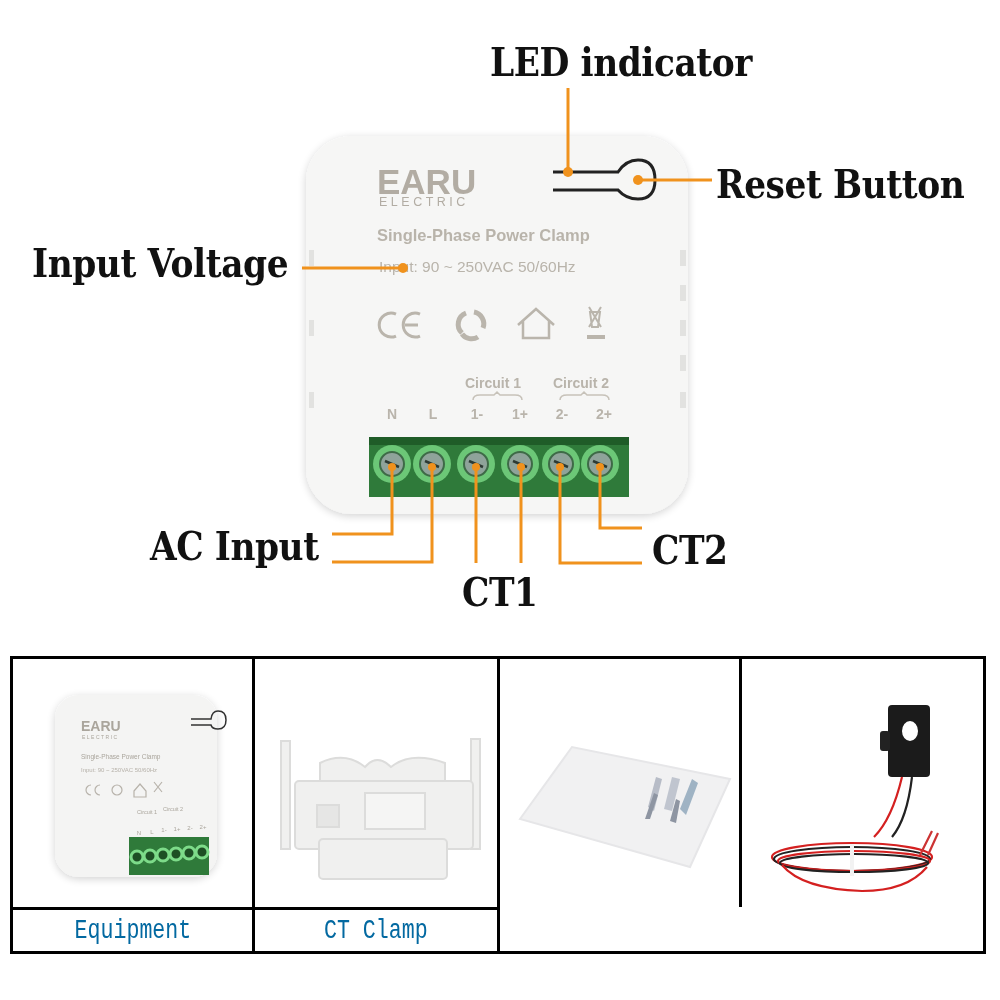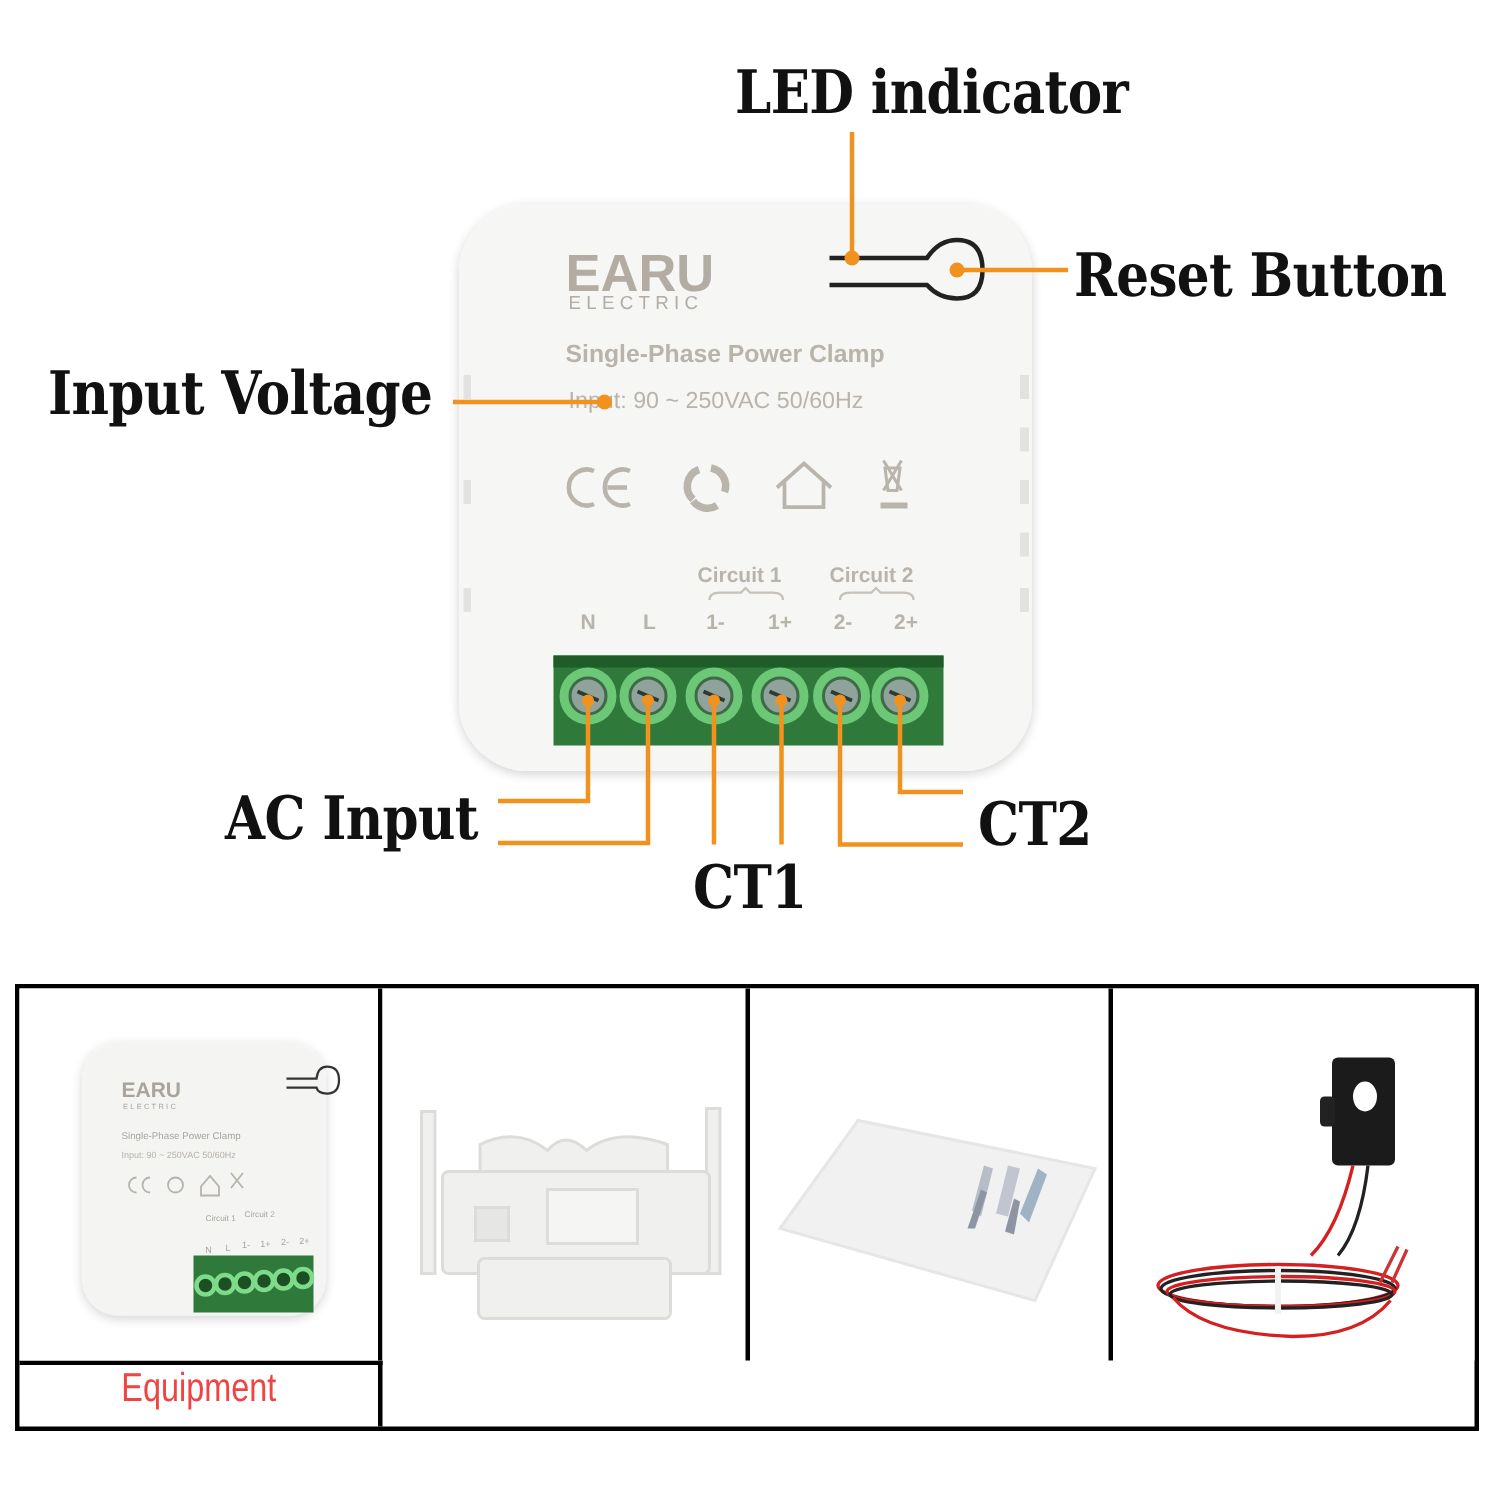--- a/index.html
+++ b/index.html
@@ -3,21 +3,21 @@
 <meta charset="utf-8">
 <style>
   html, body { margin:0; padding:0; background:#fff; }
   body { width:1000px; height:1000px; position:relative; overflow:hidden; font-family:"Liberation Serif", serif; }
   .callout { position:absolute; font-family:"DejaVu Serif", "Liberation Serif", serif; font-weight:bold; color:#111; font-size:40px; line-height:1; white-space:nowrap; letter-spacing:-0.5px; transform:scaleX(0.86); transform-origin:left top; }
   svg { position:absolute; left:0; top:0; }
   .device-text { font-family:"Liberation Sans", sans-serif; fill:#b9b4ab; }
   .table { position:absolute; left:10px; top:656px; width:976px; height:298px; border:3px solid #000; box-sizing:border-box; display:grid; grid-template-columns:242px 245px 242px 241px; grid-template-rows:248px 44px; }
   .cell { border-right:3px solid #000; position:relative; overflow:hidden; background:#fff; }
   .cell:nth-child(4n) { border-right:none; }
-  .cap { border-top:3px solid #000; border-right:3px solid #000; display:flex; align-items:flex-start; justify-content:center; font-family:Liberation Sans, sans-serif; font-size:27px; color:#ef4444; transform-origin:center; }
+  .cap { border-top:3px solid #000; border-right:3px solid #000; display:flex; align-items:center; justify-content:center; font-family:Liberation Mono, monospace; font-size:27px; color:#0369a1; transform-origin:center; }
   .cap:nth-child(8) { border-right:none; }
   .cap span { display:inline-block; transform:scaleX(0.8); white-space:nowrap; }
 </style>
 </head>
 <body>
 
 <svg width="1000" height="650" viewBox="0 0 1000 650">
   <defs>
     <filter id="sh" x="-10%" y="-10%" width="120%" height="120%">
       <feGaussianBlur in="SourceAlpha" stdDeviation="4"></feGaussianBlur>
@@ -240,13 +240,16 @@
         <path d="M40,206 Q60,230 120,232 Q165,232 185,208" stroke="#d42020"></path>
         <path d="M178,196 L190,172 M186,196 L196,174" stroke="#c33"></path>
       </g>
       <rect x="108" y="185" width="4" height="32" fill="#f2f2f2"></rect>
     </svg>
   </div>
 
   <div class="cap">
       <span>Equipment</span>
     </div>
+  <div class="cap">
+      <span>CT Clamp</span>
+    </div>
 </div>
 
 </body></html>

